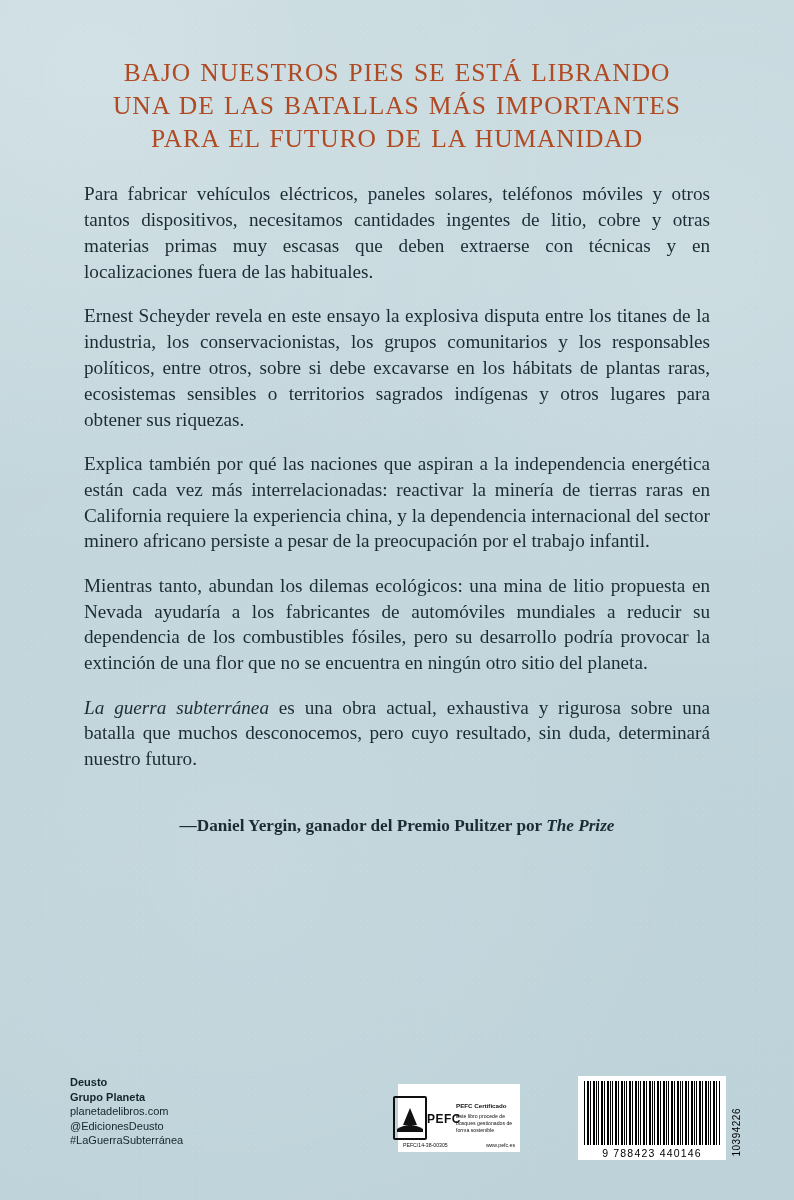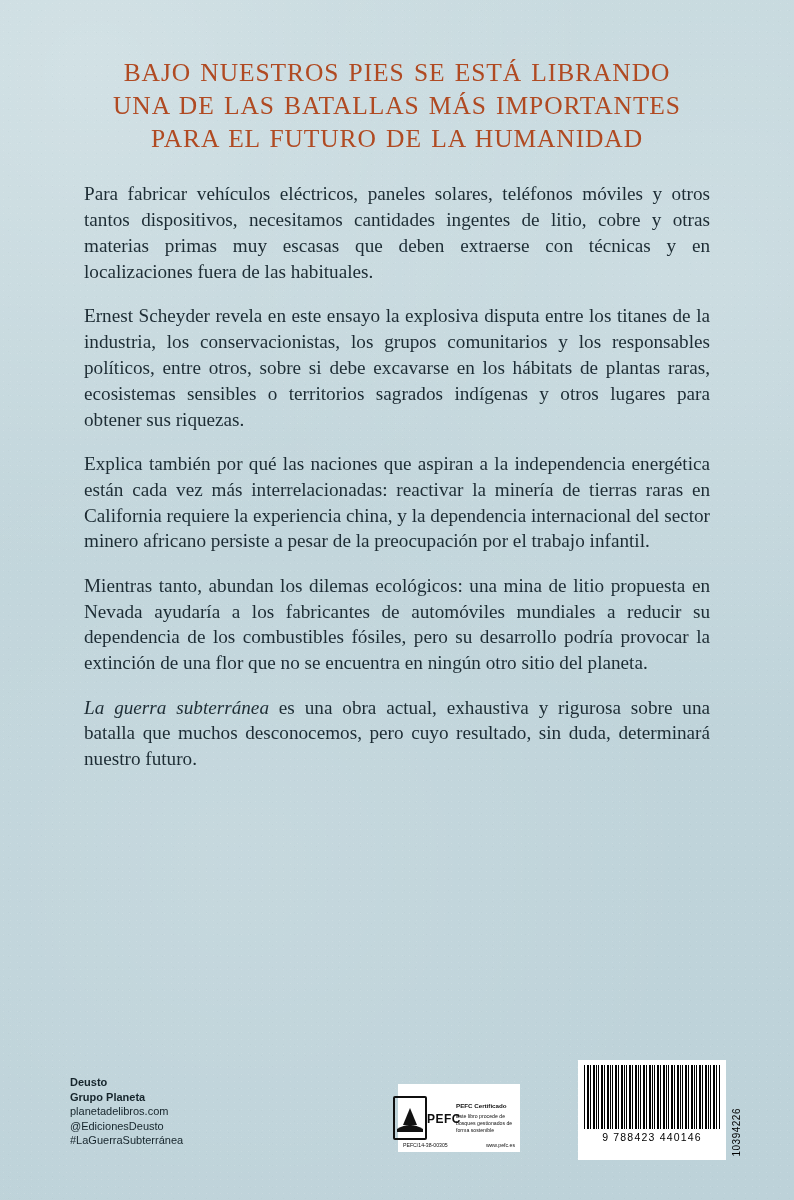--- a/index.html
+++ b/index.html
@@ -169,21 +169,21 @@
     font-family: "Liberation Sans", sans-serif;
     font-size: 5.2px;
     color: #111;
   }
 
   .barcode-box {
     position: absolute;
     right: 68px;
     bottom: 40px;
     width: 148px;
-    height: 100px;
+    height: 84px;
     background: #ffffff;
     box-sizing: border-box;
     padding: 5px 6px 3px 6px;
   }
   .bars {
     height: 64px;
     width: 100%;
     background-repeat: repeat-x;
     background-size: 14px 100%;
     background-image:
@@ -230,20 +230,21 @@
     </h1>
 
     <p class="body-par">Para fabricar vehículos eléctricos, paneles solares, teléfonos móviles y otros tantos dispositivos, necesitamos cantidades ingentes de litio, cobre y otras materias primas muy escasas que deben extraerse con técnicas y en localizaciones fuera de las habituales.</p>
     <p class="body-par">Ernest Scheyder revela en este ensayo la explosiva disputa entre los titanes de la industria, los conservacionistas, los grupos comunitarios y los responsables políticos, entre otros, sobre si debe excavarse en los hábitats de plantas raras, ecosistemas sensibles o territorios sagrados indígenas y otros lugares para obtener sus riquezas.</p>
     <p class="body-par">Explica también por qué las naciones que aspiran a la independencia energética están cada vez más interrelacionadas: reactivar la minería de tierras raras en California requiere la experiencia china, y la dependencia internacional del sector minero africano persiste a pesar de la preocupación por el trabajo infantil.</p>
     <p class="body-par">Mientras tanto, abundan los dilemas ecológicos: una mina de litio propuesta en Nevada ayudaría a los fabricantes de automóviles mundiales a reducir su dependencia de los combustibles fósiles, pero su desarrollo podría provocar la extinción de una flor que no se encuentra en ningún otro sitio del planeta.</p>
 
     <p class="body-par"><em>La guerra subterránea</em><span> es una obra actual, exhaustiva y rigurosa sobre una batalla que muchos desconocemos, pero cuyo resultado, sin duda, determinará nuestro futuro.</span></p>
 
     <div class="blurb-wrap">
+      <p class="blurb-attrib"><span>—Daniel Yergin, ganador del Premio Pulitzer por </span><em>The Prize</em></p>
     </div>
 
   </div>
 
   <div class="footer">
 
     <div class="imprint">
       <div class="strong">Deusto</div>
       <div class="strong">Grupo Planeta</div>
       <div>planetadelibros.com</div>

